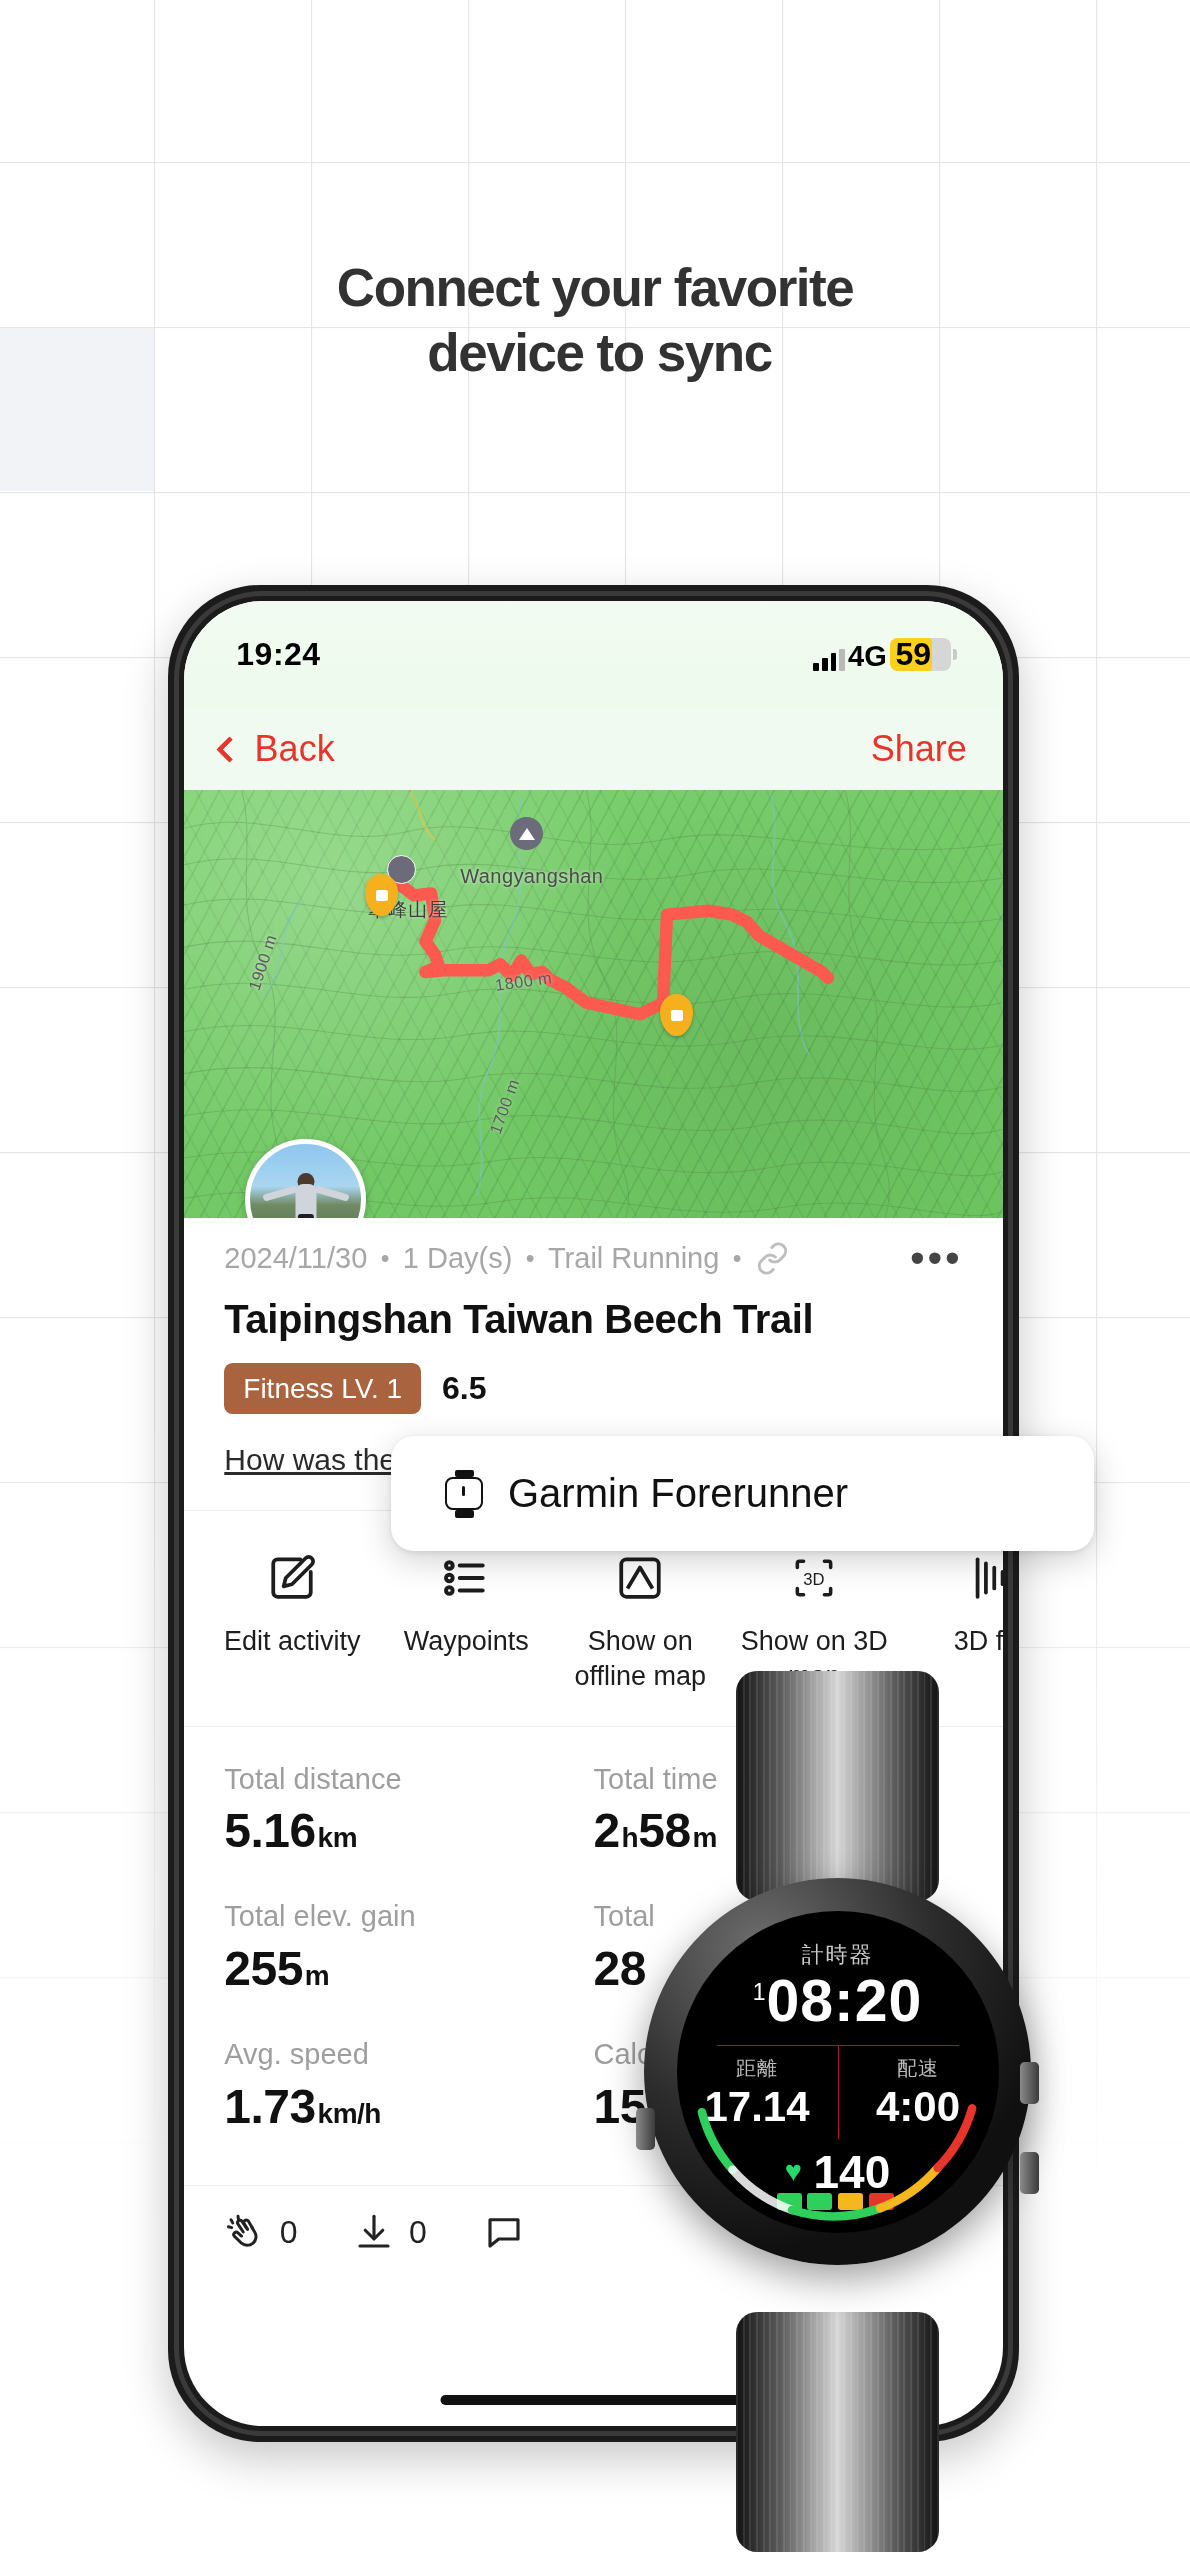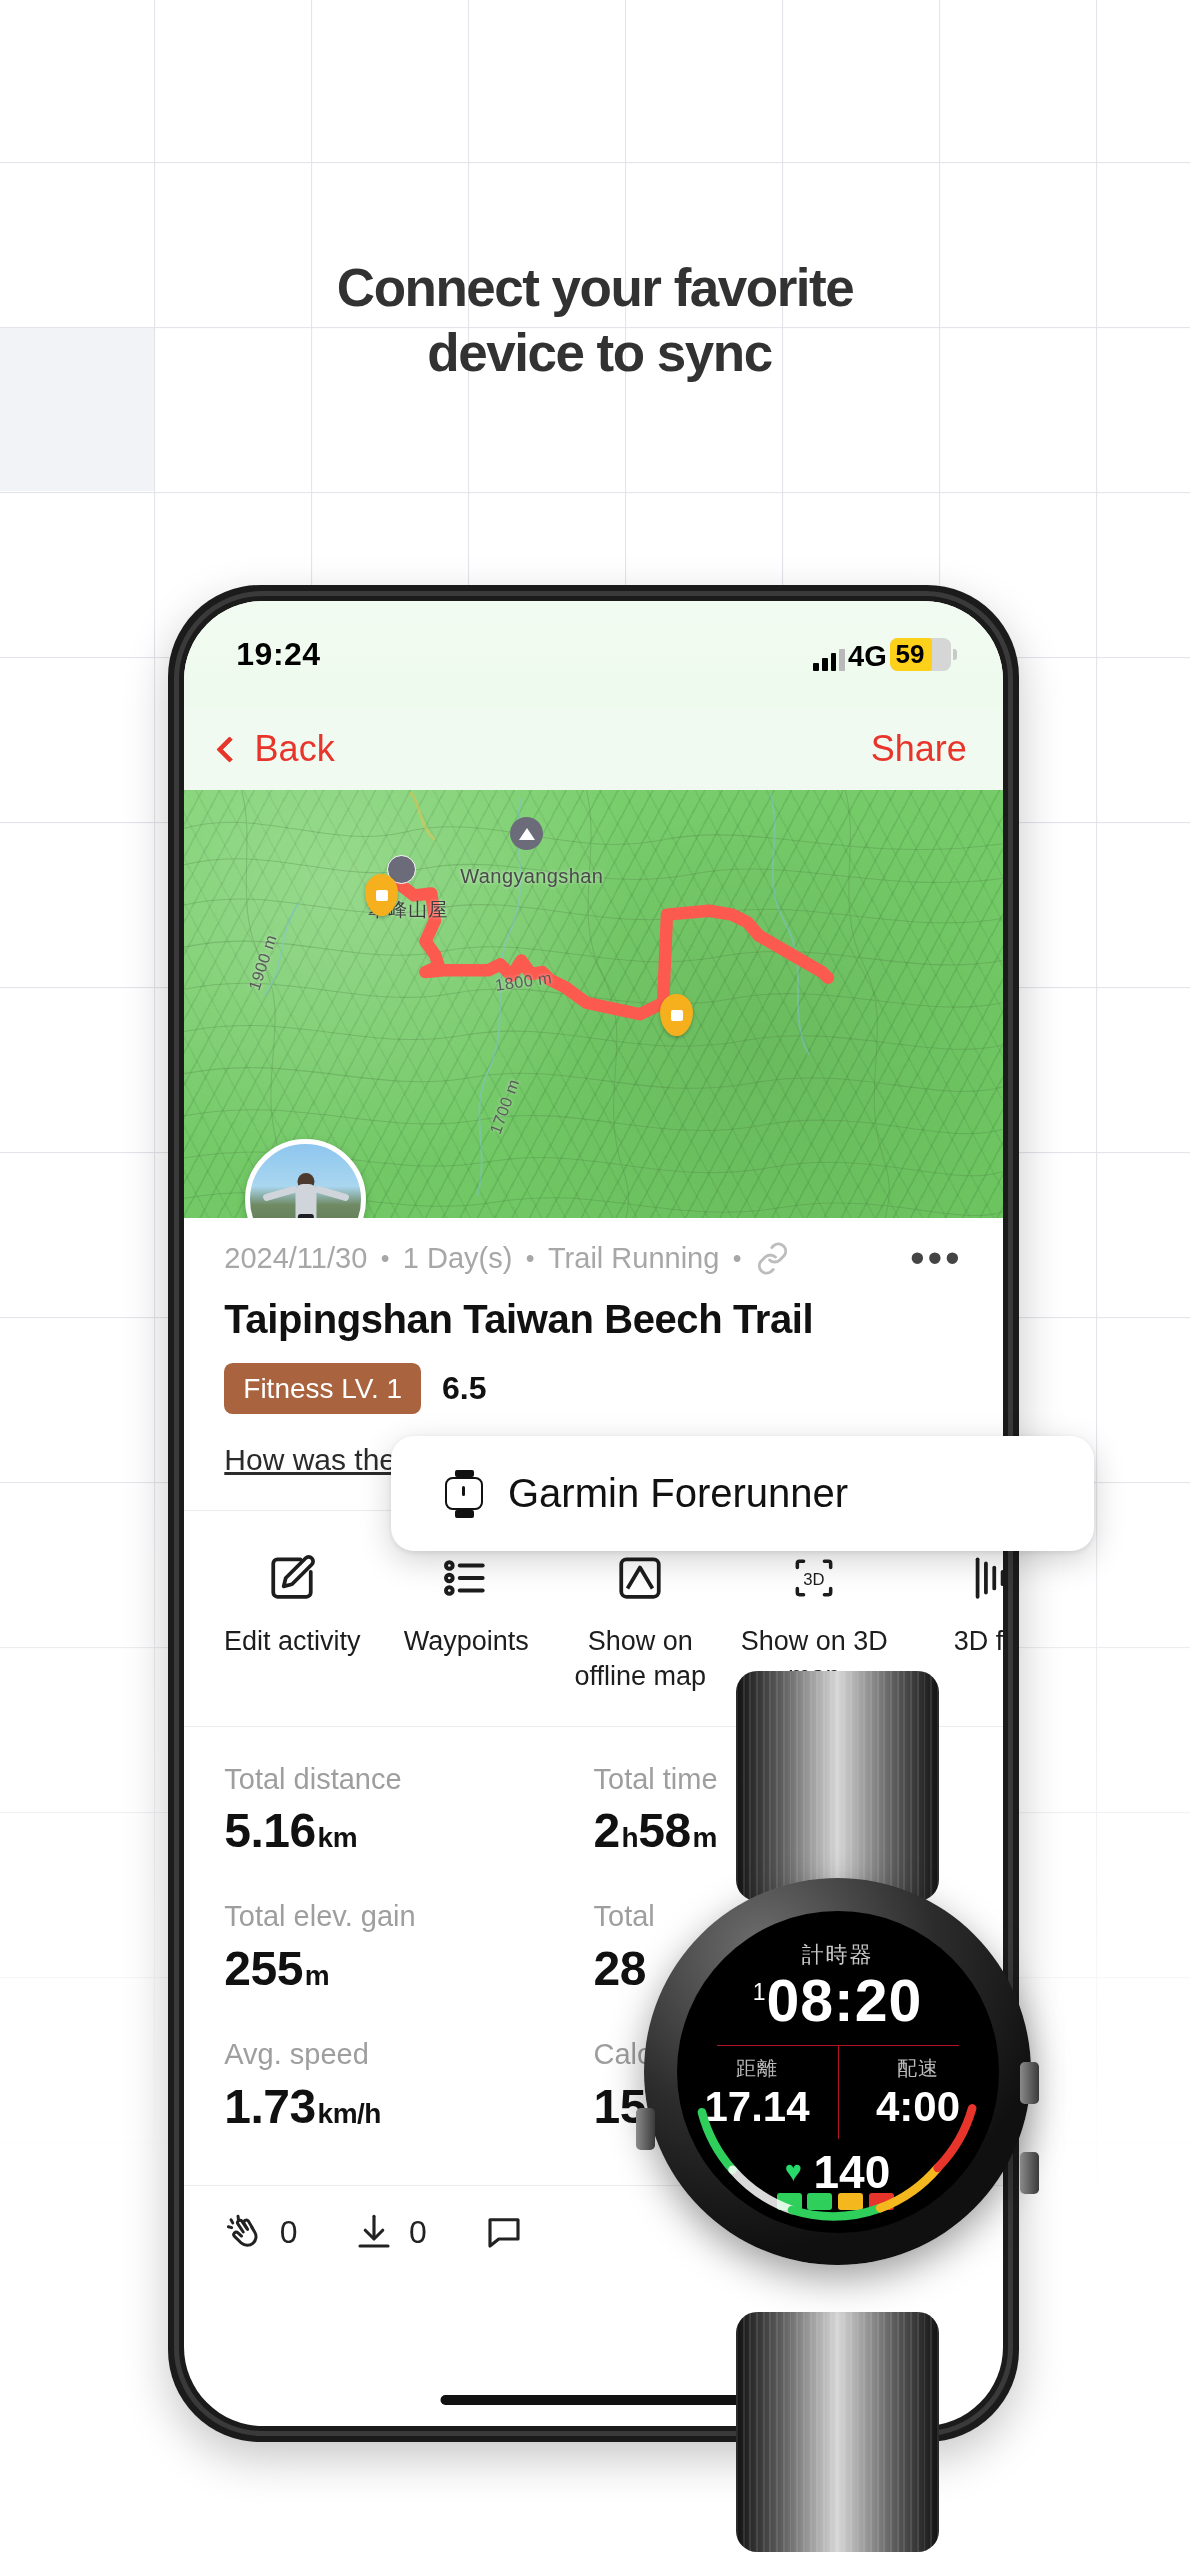--- a/index.html
+++ b/index.html
@@ -88,21 +88,21 @@
   #sb-net{ font-size:29px; font-weight:600; line-height:1; }
   #sb-batt{
     position:relative;
     width:61px;height:33px;border-radius:7.7px;background:#d6d6d6;
     display:flex;align-items:center;
   }
   #sb-batt .fill{
     position:absolute;left:0;top:0;bottom:0;width:42px;
     background:#fdd019;border-radius:7.7px 2.9px 2.9px 7.7px;
   }
-  #sb-batt span{ position:relative; font-size:26px; font-weight:bold; color:#000; padding-left:5.8px;}
+  #sb-batt span{ position:relative; font-size:32px; font-weight:bold; color:#000; padding-left:5.8px;}
   #sb-batt::after{
     content:""; position:absolute; right:-6.7px; top:10.5px;
     width:4.8px;height:11.5px;background:#c9c9c9;border-radius:0 2.9px 2.9px 0;
   }
 
   
   #navbar{
     height:82px;
     background:#f1faf0;
     display:flex; align-items:center;

